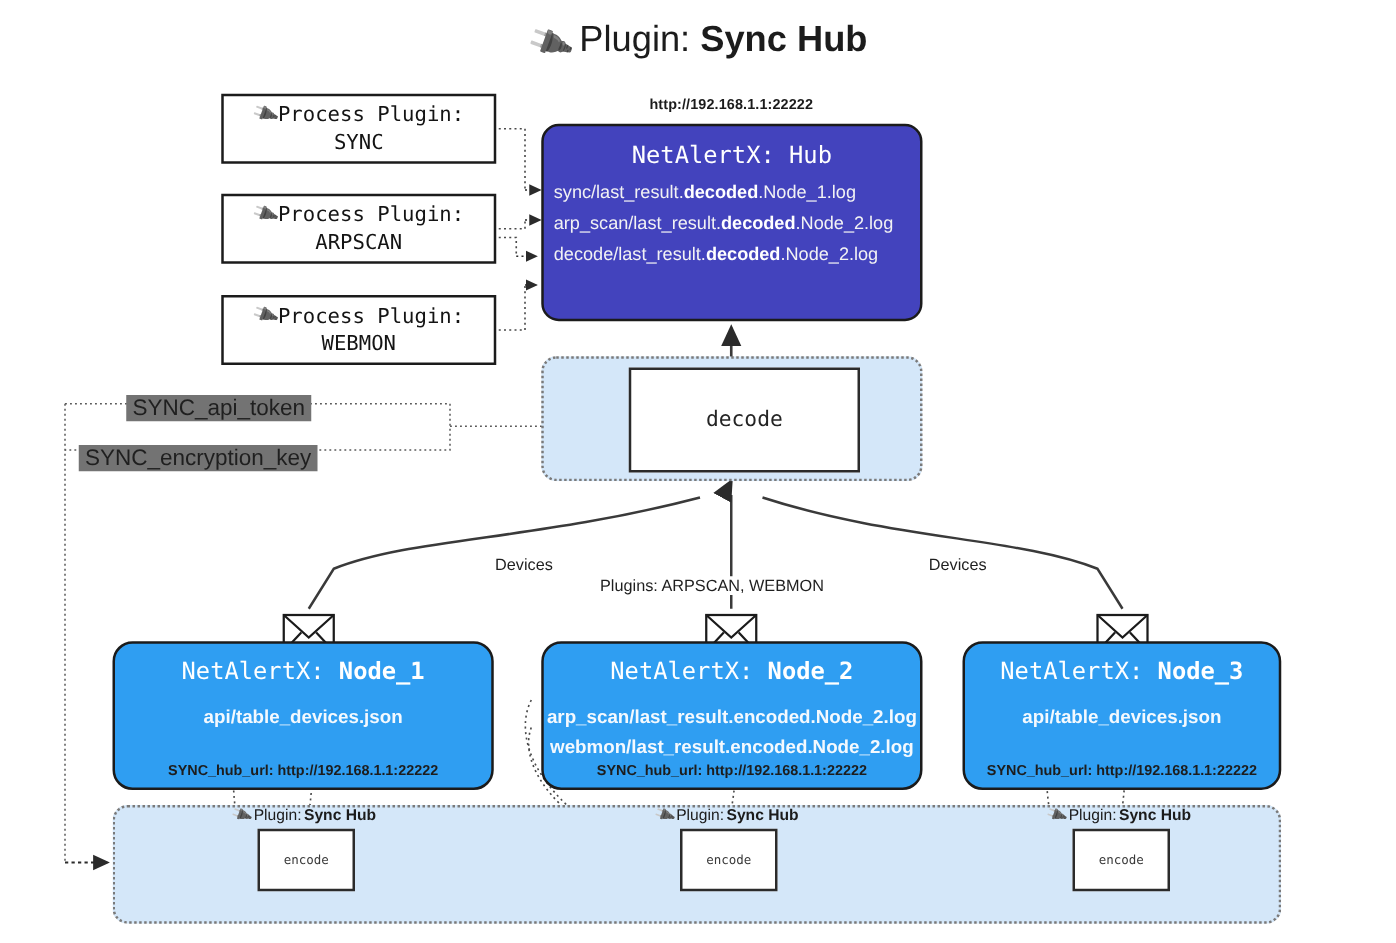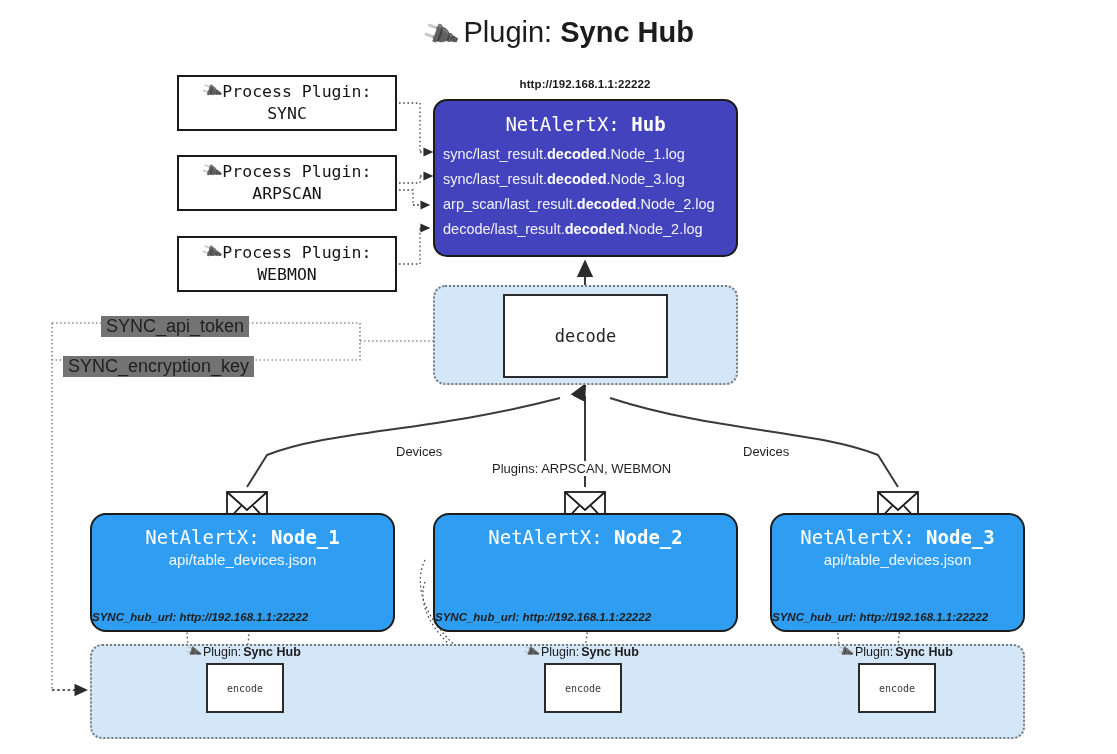--- a/index.html
+++ b/index.html
@@ -27,59 +27,59 @@
   #pbox-webmon{left:177px;top:236px;}
 
   
   .hub-url{position:absolute;left:435px;top:78px;width:300px;text-align:center;
            font-size:11.5px;font-weight:700;color:#1b1b1b;letter-spacing:.1px;}
   .hub{position:absolute;left:433px;top:99px;width:305px;height:158px;
        background:#4343bd;border:2px solid #1b1b1b;border-radius:14px;box-sizing:border-box;
        color:#ffffff;}
   .hub-title{text-align:center;font-family:"DejaVu Sans Mono","Liberation Mono",monospace;
              font-size:19px;margin-top:12px;white-space:nowrap;}
-  .hub-title .b{font-weight:700;margin-top:28px;}
+  .hub-title .b{font-weight:400;margin-top:28px;}
   .hub-lines{margin-top:7px;}
   .hub-line{font-size:14.5px;line-height:1.72;white-space:nowrap;padding-left:8px;color:#f2f2f4;}
   .hub-line .b{font-weight:700;color:#ffffff;}
 
   
   .decode-strip{position:absolute;left:433px;top:285px;width:305px;height:100px;
                 background:#d4e7f9;border:2px dotted #7a7a7a;border-radius:12px;box-sizing:border-box;}
-  .decode-box{position:absolute;left:503px;top:294px;width:165px;height:84px;background:#fff;
+  .decode-box{position:absolute;left:503px;top:294px;width:185px;height:84px;background:#fff;
               border:2px solid #2b2b2b;box-sizing:border-box;display:flex;align-items:center;
               justify-content:center;font-family:"DejaVu Sans Mono","Liberation Mono",monospace;
               font-size:17px;color:#242424;}
 
   
   .keylab{position:absolute;font-size:18px;color:#1f1f1f;background:#737373;
           padding:0 5px;white-space:nowrap;}
   #lab-token{left:101px;top:316px;}
   #lab-key{left:63px;top:356px;}
 
   
   .edgelab{position:absolute;font-size:13px;color:#1f1f1f;background:#ffffff;
            padding:0 4px;white-space:nowrap;}
   #lab-dev-left{left:392px;top:444px;}
   #lab-dev-right{left:739px;top:444px;}
-  #lab-plugins{left:488px;top:461px;}
+  #lab-plugins{left:476px;top:461px;}
 
   
   .node{position:absolute;width:305px;height:119px;background:#2f9ef2;
         border:2.5px solid #1b1b1b;border-radius:16px;box-sizing:border-box;color:#ffffff;}
   #node1{left:90px;top:513px;}
   #node2{left:433px;top:513px;}
   #node3{left:770px;top:513px;width:255px;}
   .node-title{text-align:center;font-family:"DejaVu Sans Mono","Liberation Mono",monospace;
               font-size:19px;margin-top:11px;white-space:nowrap;}
   .node-title .b{font-weight:700;}
-  .node-lines{margin-top:0;text-align:center;}
+  .node-lines{margin-top:14px;text-align:center;font-weight:bold;}
   .node-line{font-size:15px;line-height:1.62;white-space:nowrap;color:#f4f9fe;}
-  .node-foot{position:absolute;left:0;bottom:7px;width:100%;text-align:left;
-             font-size:11.5px;font-weight:700;color:#1d1d1d;white-space:nowrap;font-style:italic;}
+  .node-foot{position:absolute;left:0;bottom:7px;width:100%;text-align:center;
+             font-size:11.5px;font-weight:700;color:#1d1d1d;white-space:nowrap;}
   .node-foot .k{font-weight:700;}
 
   
   .bstrip{position:absolute;left:90px;top:644px;width:935px;height:95px;
           background:#d4e7f9;border:2px dotted #7a7a7a;border-radius:12px;box-sizing:border-box;}
   .enc{position:absolute;width:78px;height:50px;background:#fff;border:2px solid #2b2b2b;
        box-sizing:border-box;display:flex;align-items:center;justify-content:center;
        font-family:"DejaVu Sans Mono","Liberation Mono",monospace;font-size:10px;color:#3a3a3a;text-align:center;}
   #enc1{left:206px;top:663px;}
   #enc2{left:544px;top:663px;}
@@ -204,23 +204,20 @@
   <div class="hub">
     <div class="hub-title">
       <span>NetAlertX:</span>
       <span class="b">Hub</span>
     </div>
     <div class="hub-lines">
       <div class="hub-line">
         <span>sync/last_result.</span><span class="b">decoded</span><span>.Node_1.log</span>
       </div>
       <div class="hub-line">
-        <span>sync/last_result.</span><span class="b">decoded</span><span>.Node_3.log</span>
-      </div>
-      <div class="hub-line">
         <span>arp_scan/last_result.</span><span class="b">decoded</span><span>.Node_2.log</span>
       </div>
       <div class="hub-line">
         <span>decode/last_result.</span><span class="b">decoded</span><span>.Node_2.log</span>
       </div>
     </div>
   </div>
 
   <div class="decode-strip"></div>
   <div class="decode-box">decode</div>
@@ -244,20 +241,24 @@
       <span class="k">SYNC_hub_url:</span>
       <span>http://192.168.1.1:22222</span>
     </div>
   </div>
 
   <div class="node" id="node2">
     <div class="node-title">
       <span>NetAlertX:</span>
       <span class="b">Node_2</span>
     </div>
+    <div class="node-lines">
+      <div class="node-line">arp_scan/last_result.encoded.Node_2.log</div>
+      <div class="node-line">webmon/last_result.encoded.Node_2.log</div>
+    </div>
     <div class="node-foot">
       <span class="k">SYNC_hub_url:</span>
       <span>http://192.168.1.1:22222</span>
     </div>
   </div>
 
   <div class="node" id="node3">
     <div class="node-title">
       <span>NetAlertX:</span>
       <span class="b">Node_3</span>

